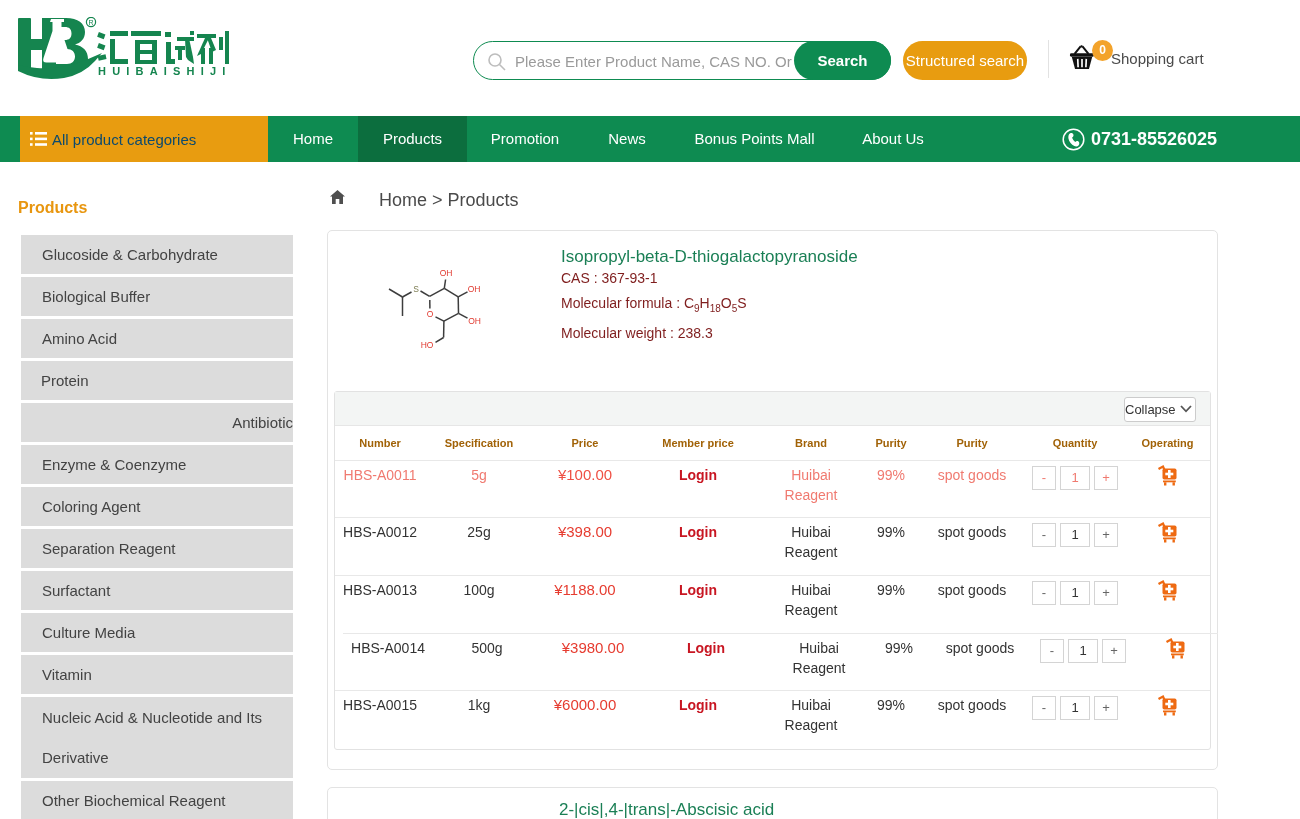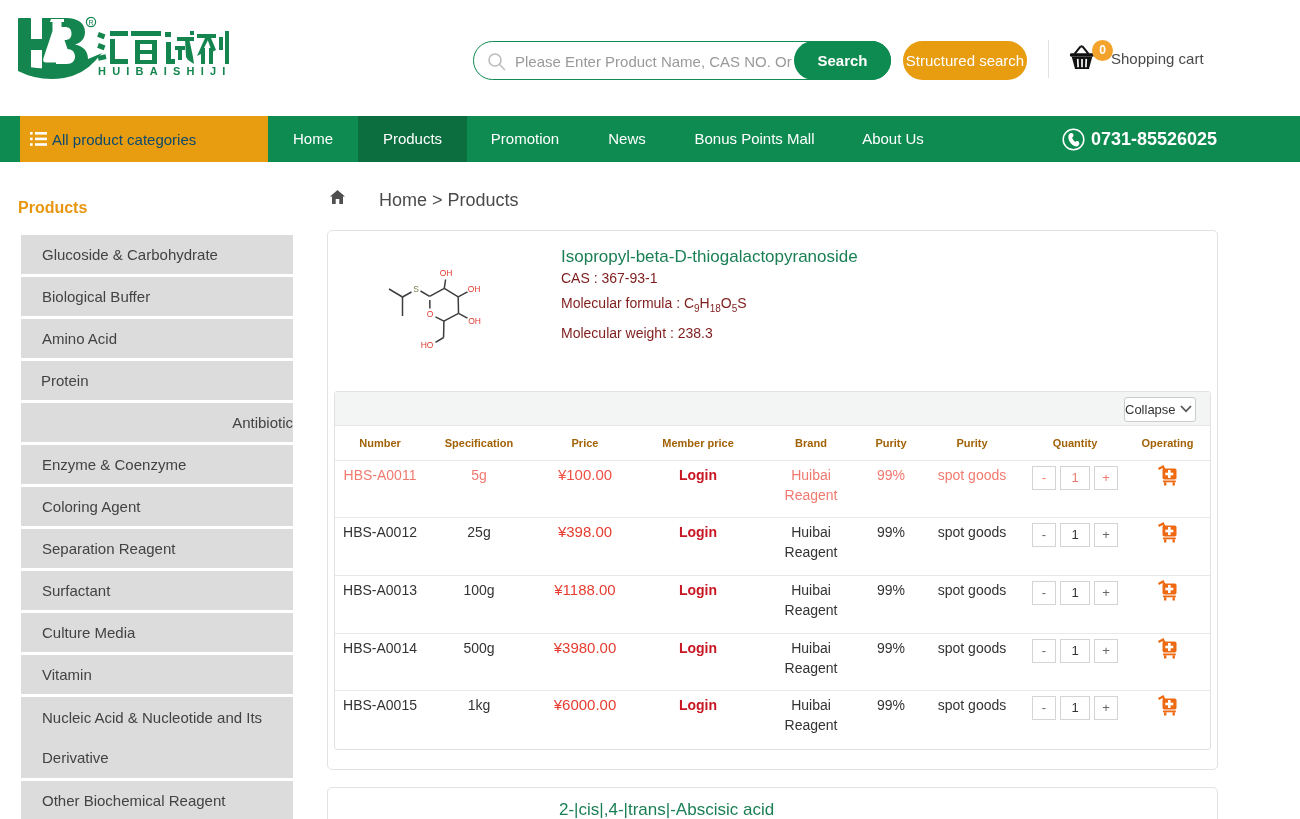--- a/index.html
+++ b/index.html
@@ -320,21 +320,21 @@
             <div class="qty">
               <span>-</span>
               <span class="num">1</span>
               <span>+</span>
             </div>
           </div>
         <div class="c9 cartcell"><svg width="22" height="22" viewBox="0 0 22 22" style="margin-top:-1px;">
               <use href="#cartsym"></use>
             </svg></div>
       </div>
-      <div class="drow trow abs" style="top:241px;">
+      <div class="drow trow abs" style="top:241px;margin-left:8px;">
         <div class="c1">HBS-A0014</div>
           <div class="c2">500g</div>
           <div class="c3 price">¥3980.00</div>
         <div class="c4 login">Login</div>
           <div class="c5">Huibai<br>Reagent</div>
           <div class="c6">99%</div>
         <div class="c7">spot goods</div>
         <div class="c8">
             <div class="qty">
               <span>-</span>

